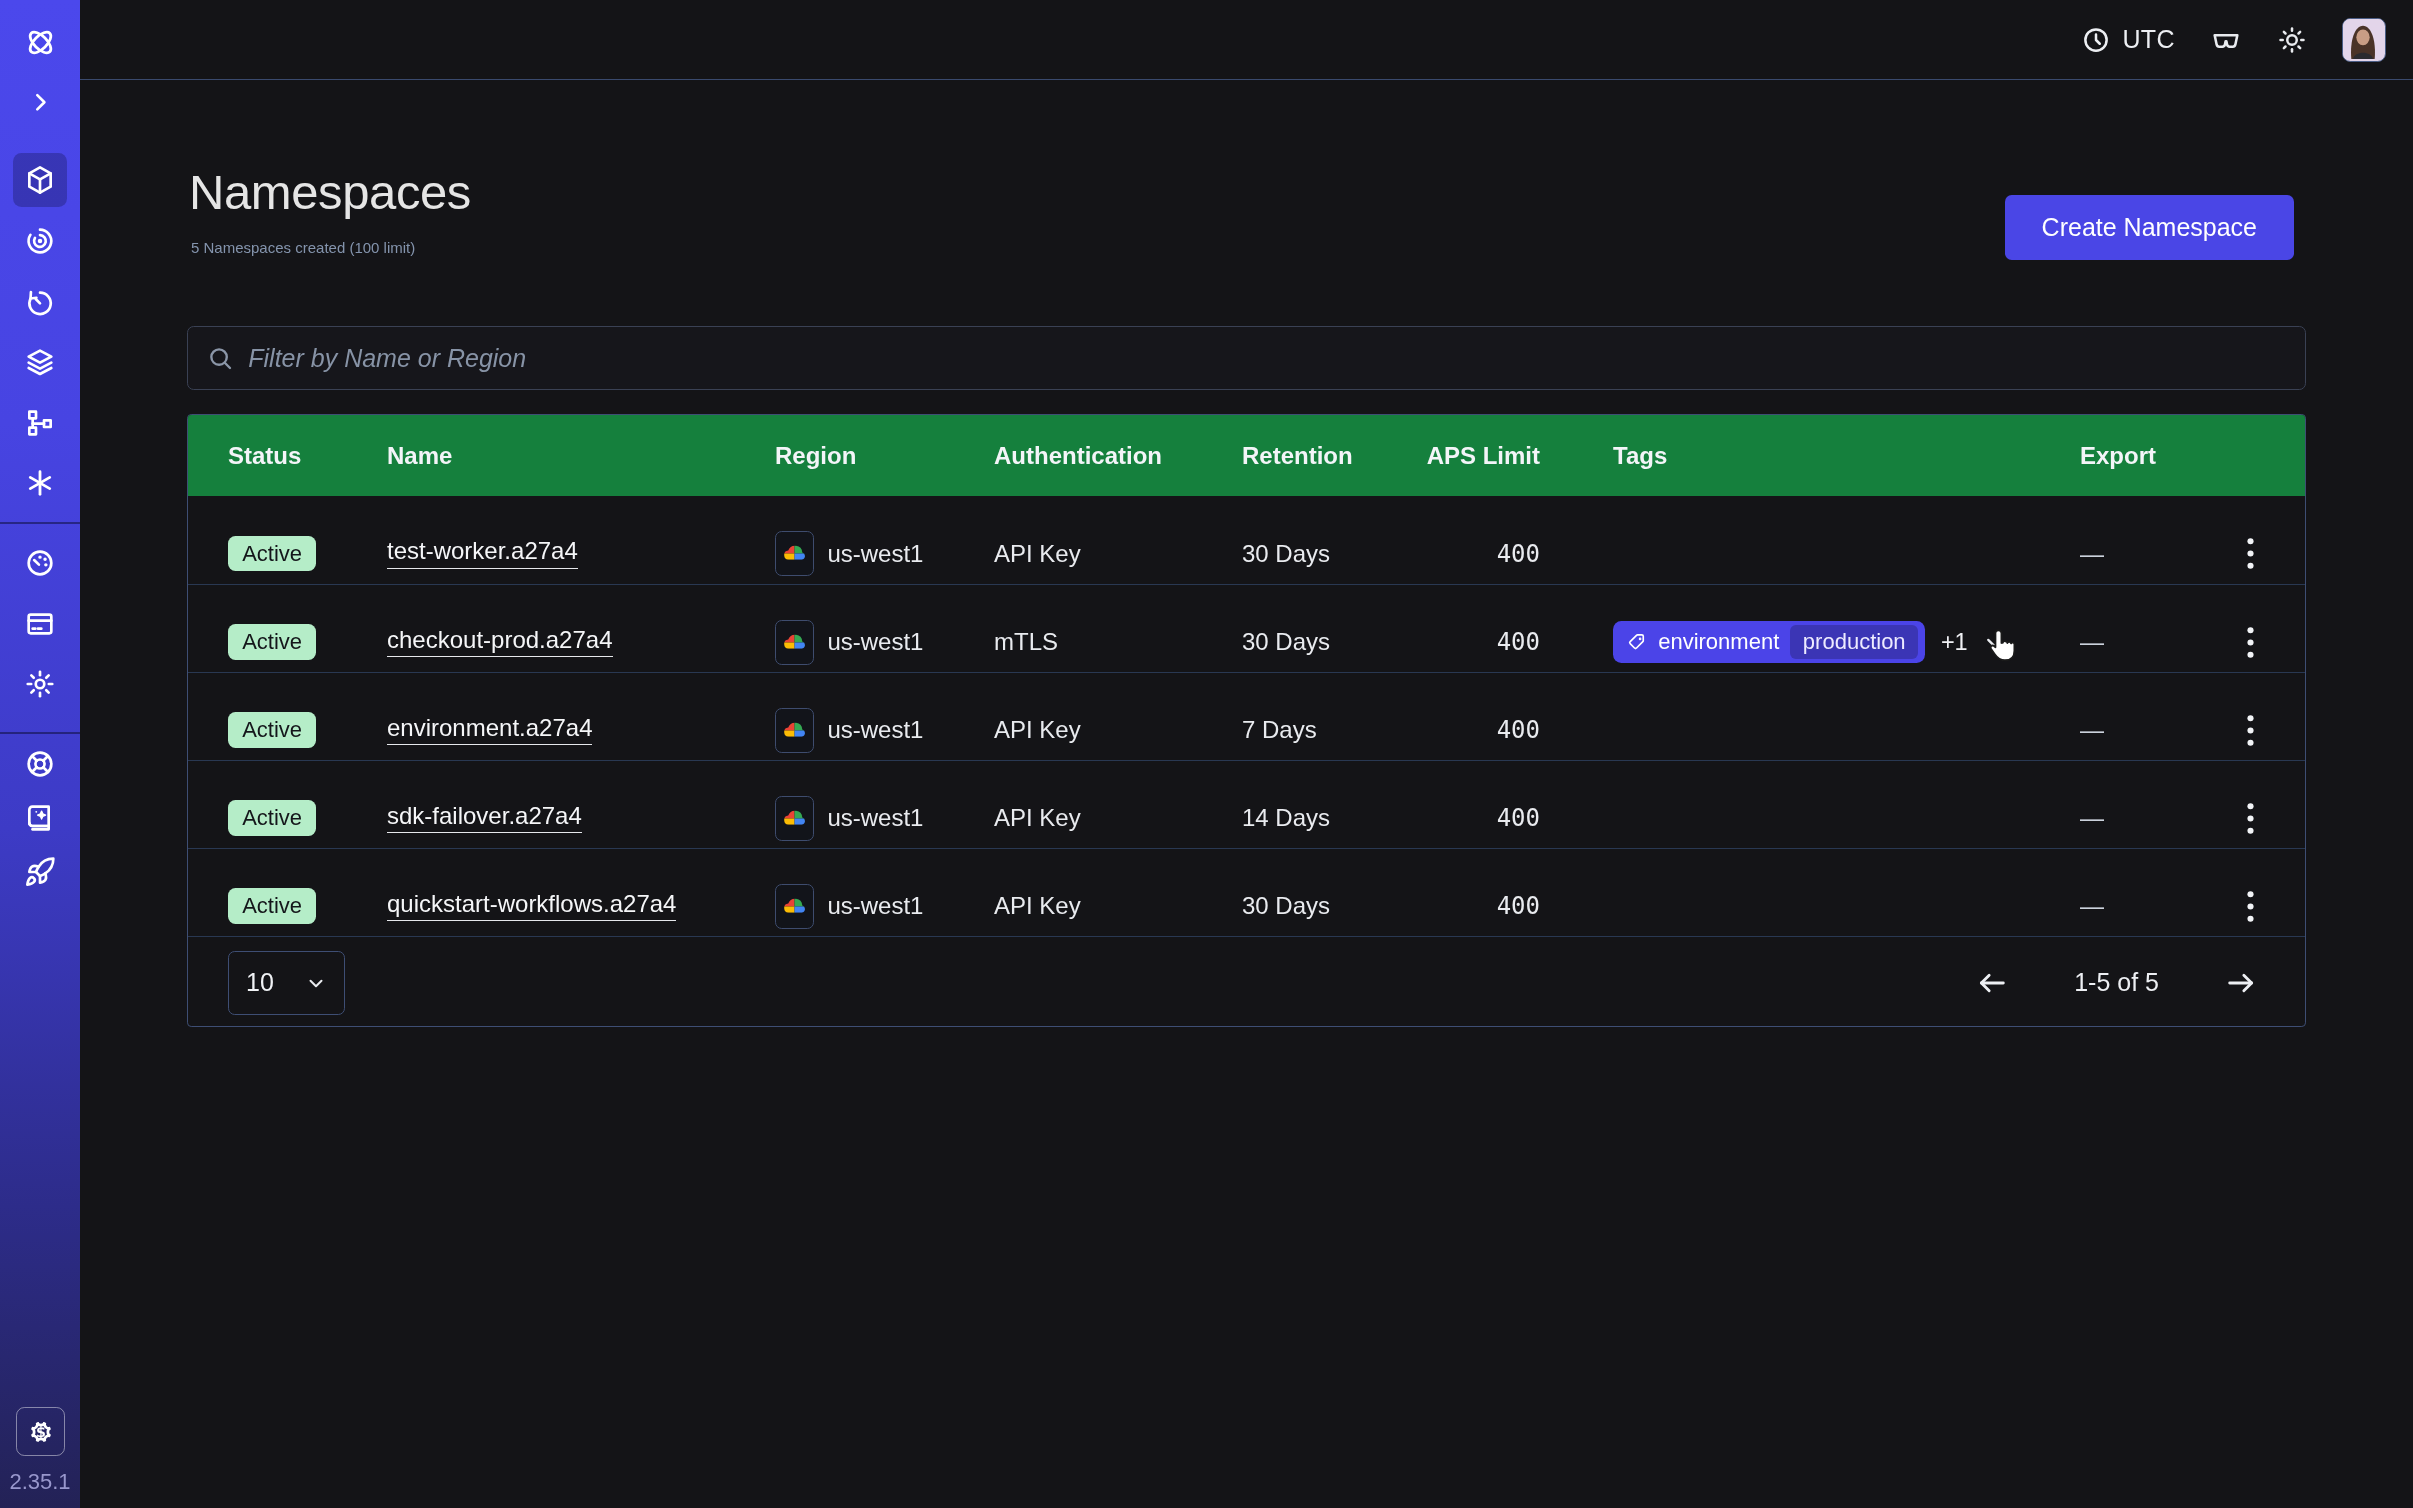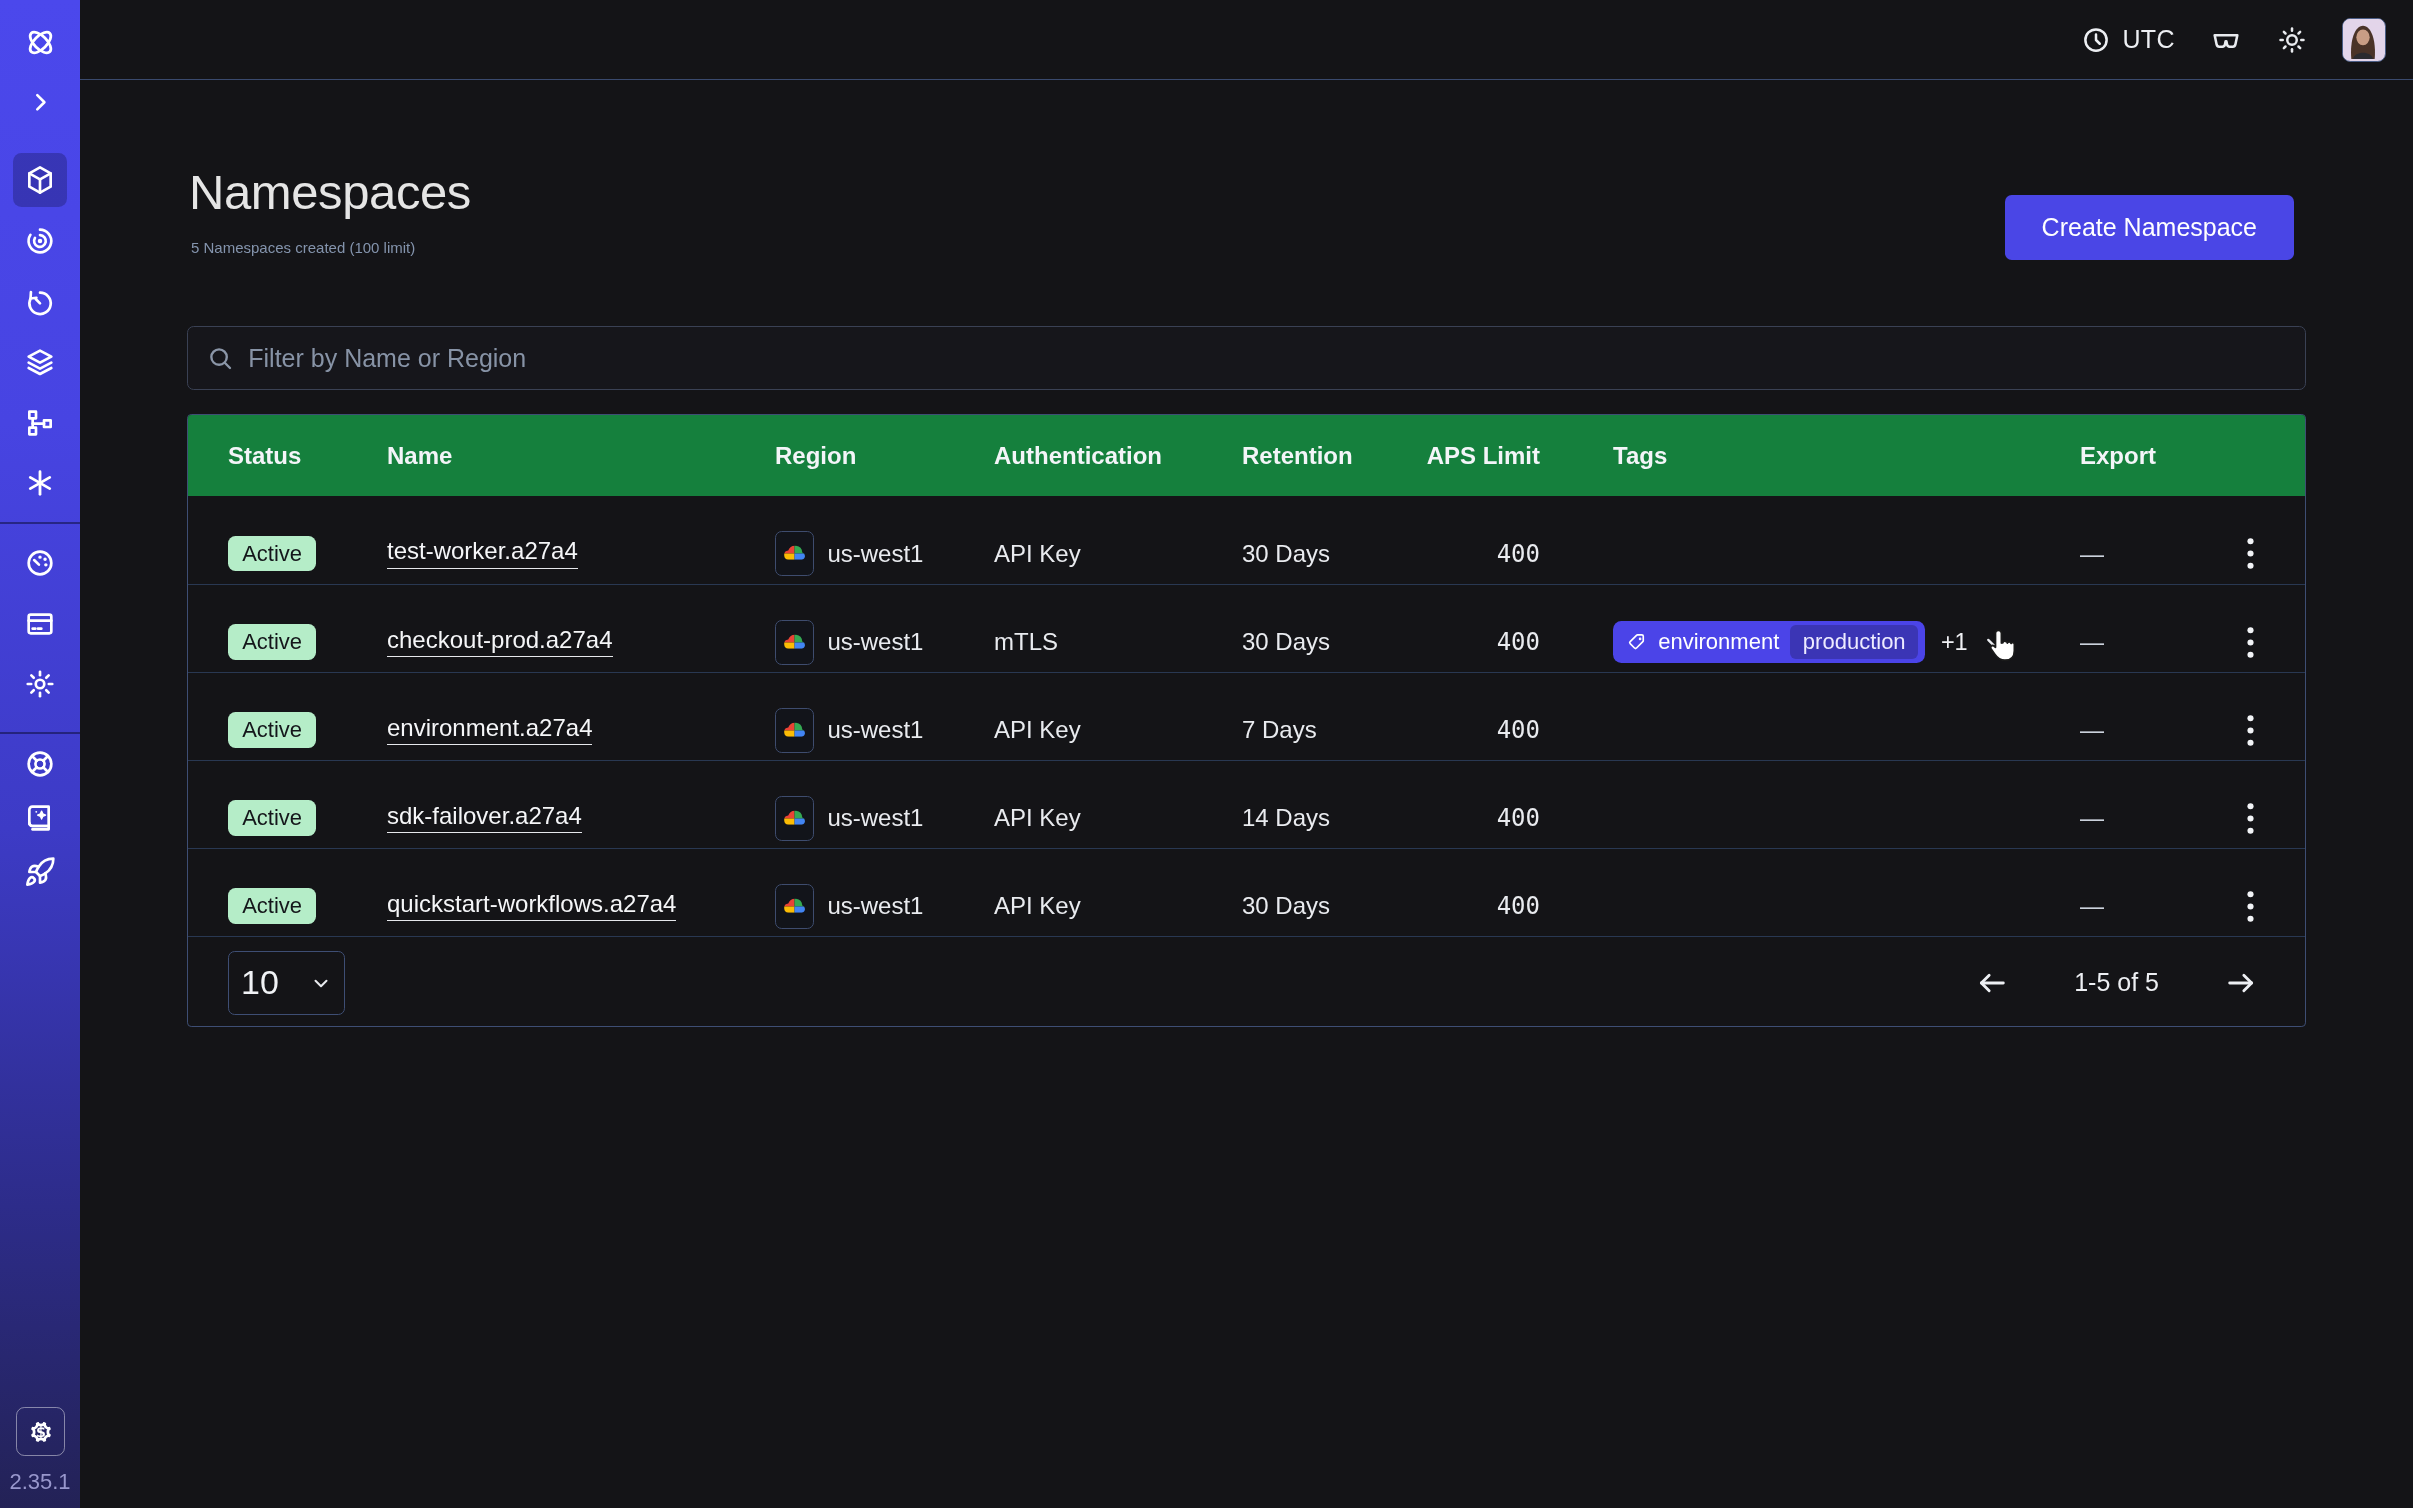--- a/index.html
+++ b/index.html
@@ -65,21 +65,21 @@
   }
 
   .filter-wrap {
     position:absolute; left:107px; right:107px; top:246px; height:64px;
     border:1.7px solid #3A4154; border-radius:6.7px; background:#16161B;
     display:flex; align-items:center; padding:0 18.4px; gap:13.4px;
   }
   .filter-wrap svg { flex:0 0 auto; color:#8B96A8; }
   .filter-input {
     flex:1; background:transparent; border:none; outline:none;
-    font-size:25px; color:#a3a3a3; font-family:"Liberation Sans", sans-serif;
+    font-size:25px; color:#a3a3a3; font-family:"Liberation Sans", sans-serif;font-style:italic;
   }
   .filter-input::placeholder { color:#8793A6; }
 
   
   .table {
     position:absolute; left:107px; right:107px; top:334px; height:613px;
     border:1.7px solid #3E4E74; border-radius:4.2px; overflow:hidden;
     display:flex; flex-direction:column; background:#141417;
   }
   .thead { height:81px; background:#15803d; position:relative; flex:0 0 auto; }
@@ -123,21 +123,21 @@
   .kebab { cursor:pointer; display:flex; align-items:center; justify-content:center; width:47px; height:100%; }
 
   .tfoot {
     height:92px; border-top:1.7px solid #293852; position:relative; flex:0 0 auto;
     display:flex; align-items:center;
   }
   .pagesize {
     position:absolute; left:40px; top:50%; transform:translateY(-50%);
     width:117px; height:64px; border:1.7px solid #3E4E74; border-radius:6.7px;
     display:flex; align-items:center; justify-content:center; gap:31px;
-    font-size:34px; color:#F0F2F5; cursor:pointer; background:transparent;
+    font-size:25px; color:#F0F2F5; cursor:pointer; background:transparent;
   }
   .pager {
     position:absolute; right:47px; top:50%; transform:translateY(-50%);
     display:flex; align-items:center; gap:65px;
   }
   .pager-arrow { color:#EDEFF3; cursor:pointer; display:flex; align-items:center; }
   .pager-label { font-size:25px; color:#EDEFF3; }
 
   .cursor-overlay { position:absolute; left:1984px; top:627px; z-index:50; pointer-events:none; }
 </style>

